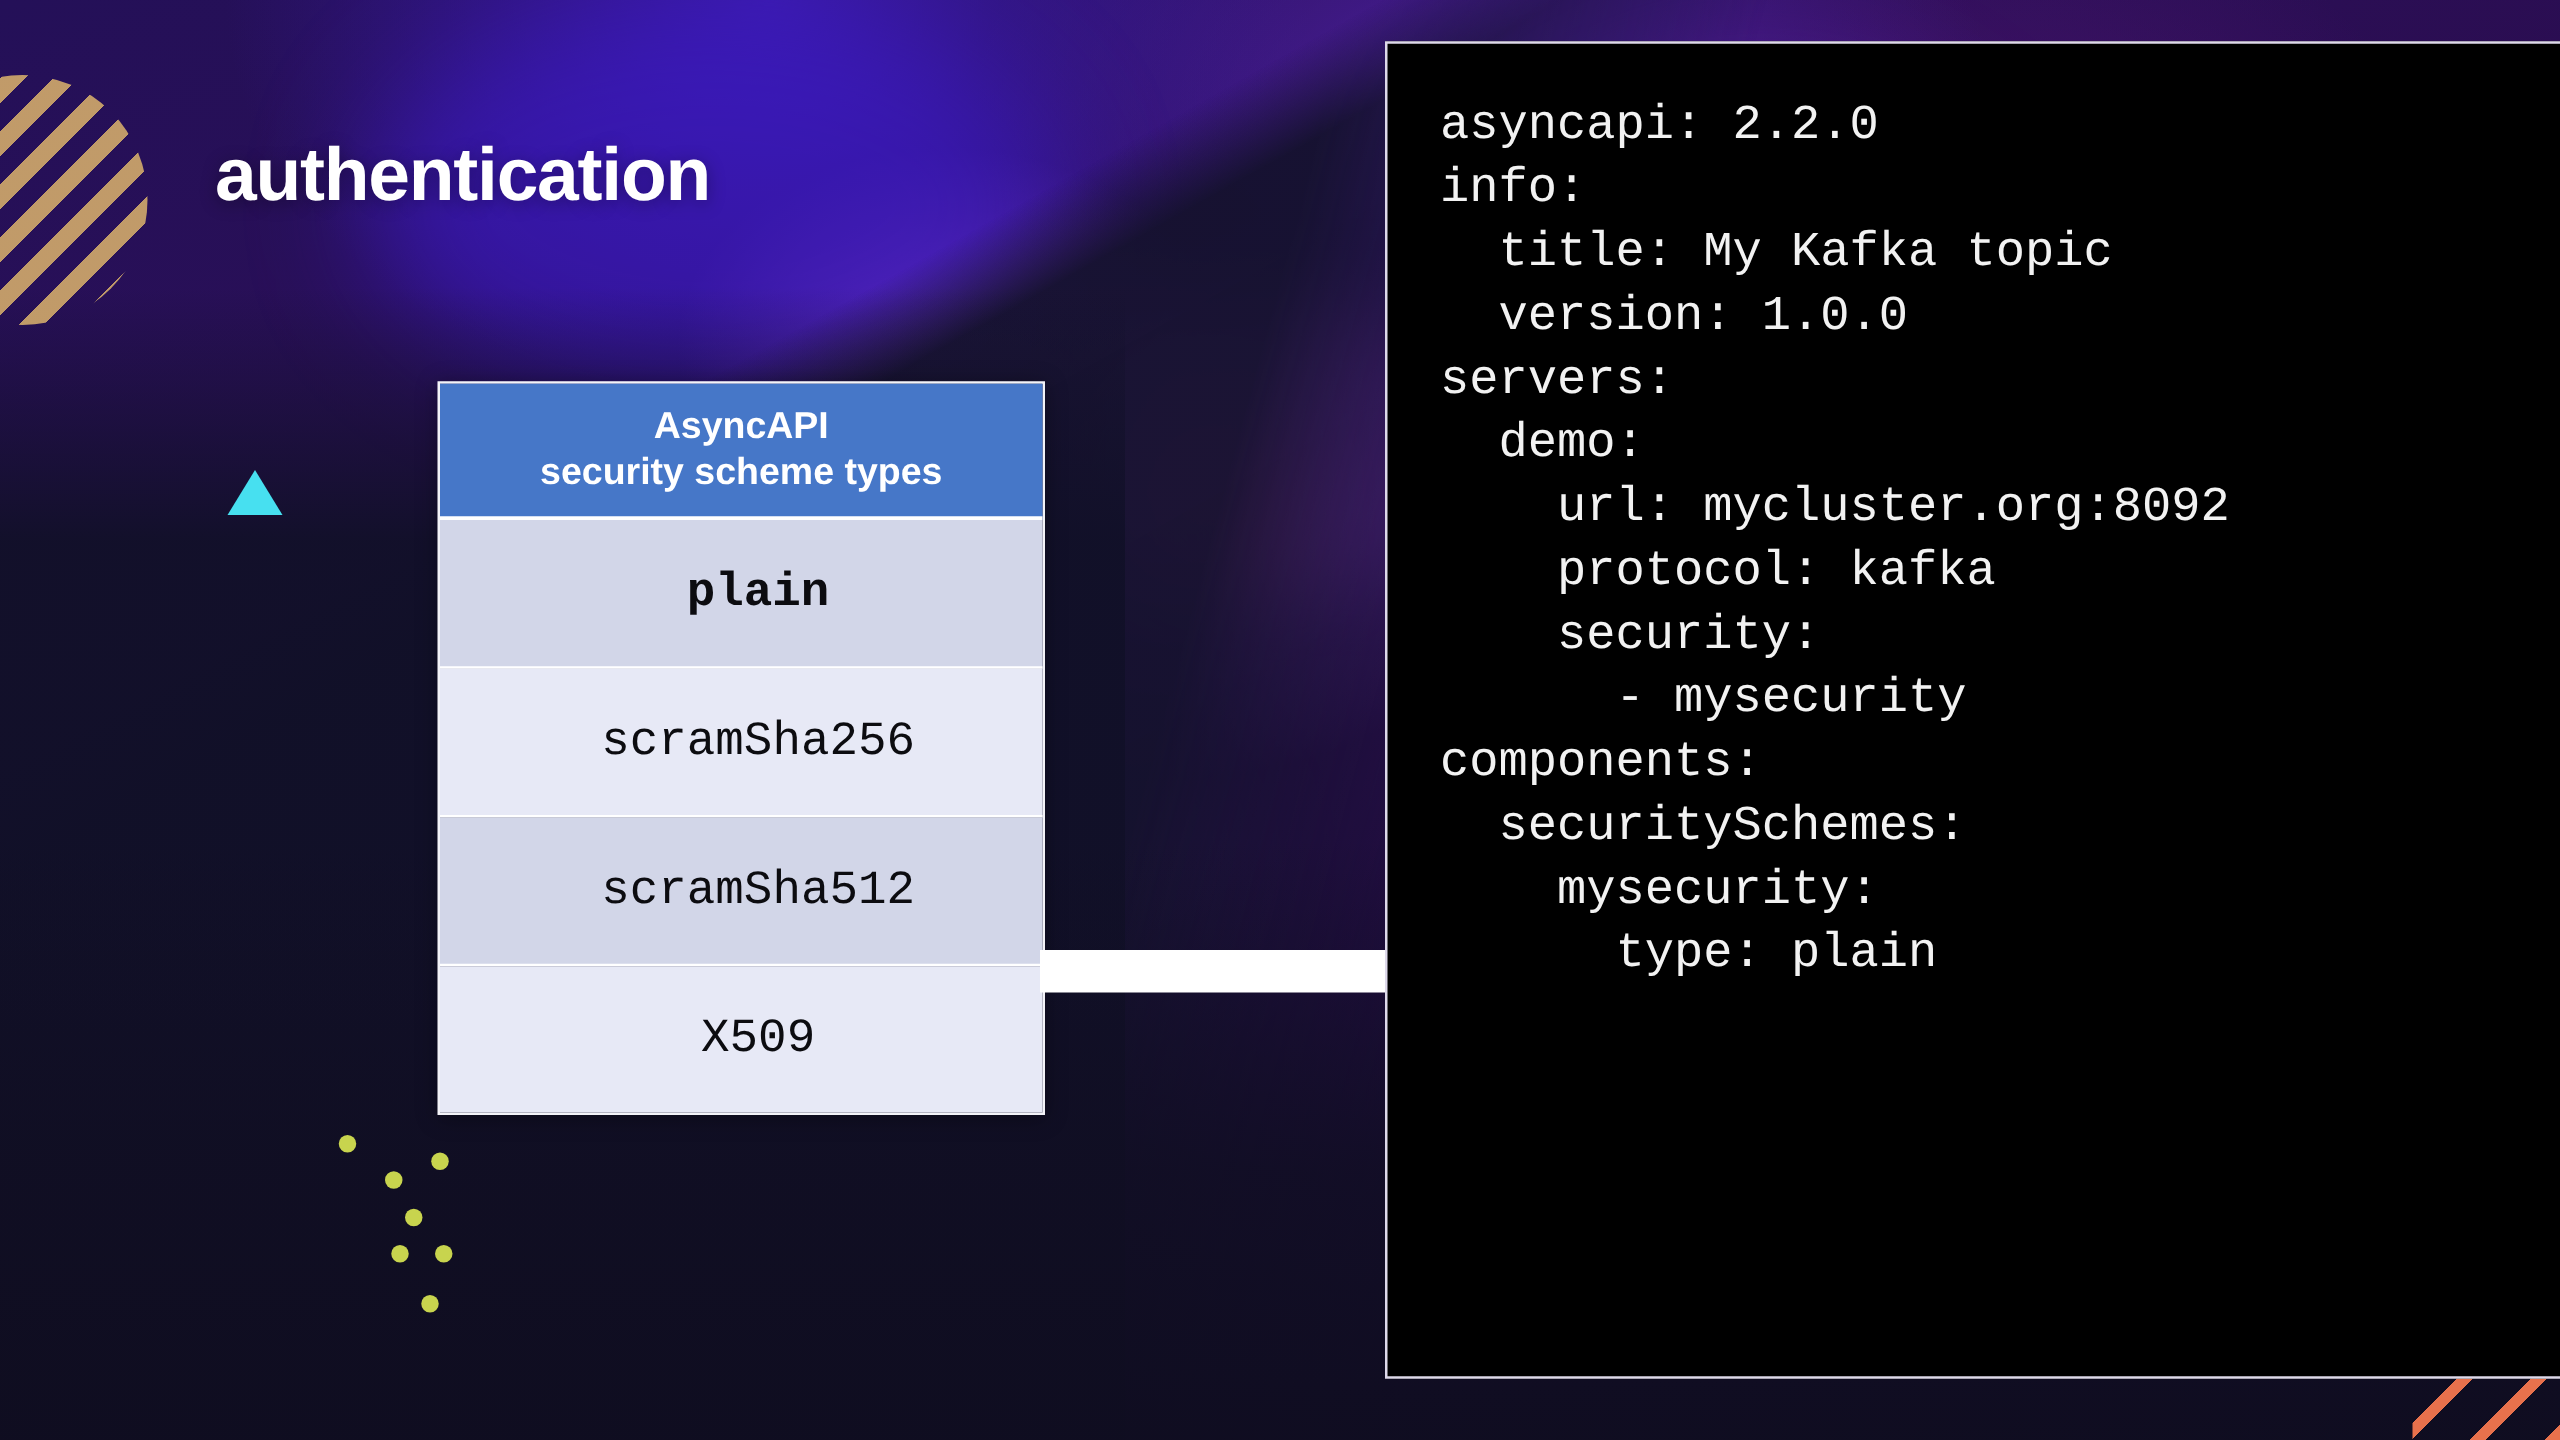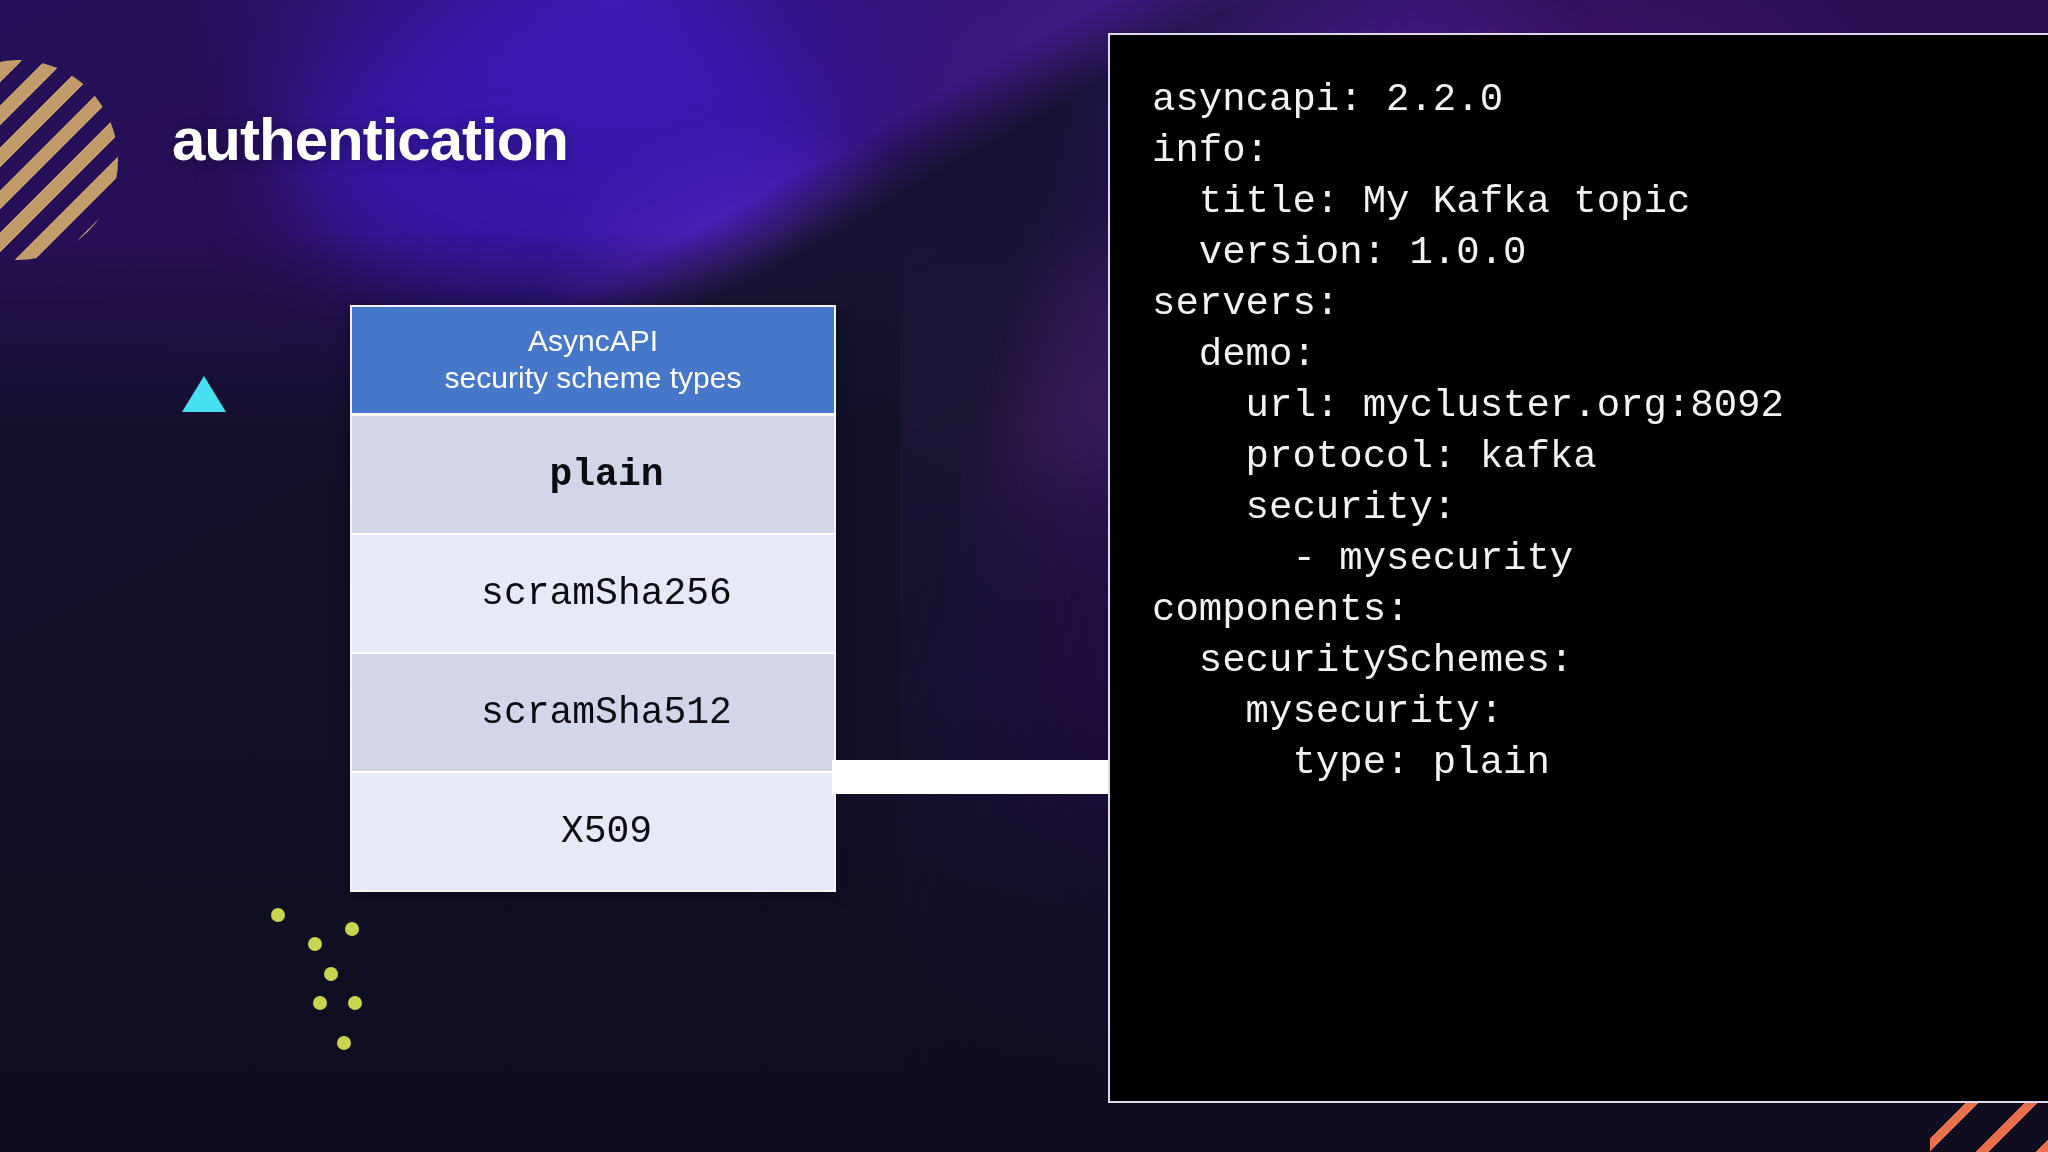--- a/index.html
+++ b/index.html
@@ -112,21 +112,21 @@
     border: 2px solid #f3f3f8;
     box-sizing: border-box;
     display: flex;
     flex-direction: column;
     box-shadow: 0 2px 16px rgba(0,0,0,.35);
   }
   .scheme-head {
     background: #4677c8;
     color: #ffffff;
     font-size: 30px;
-    font-weight: 400;
+    font-weight: 700;
     line-height: 1.22;
     text-align: center;
     padding: 16px 10px 17px;
     border-bottom: 3px solid #ffffff;
   }
   .scheme-row {
     font-family: "Liberation Mono", "DejaVu Sans Mono", monospace;
     font-size: 38px;
     color: #0c0c10;
     text-align: center;

